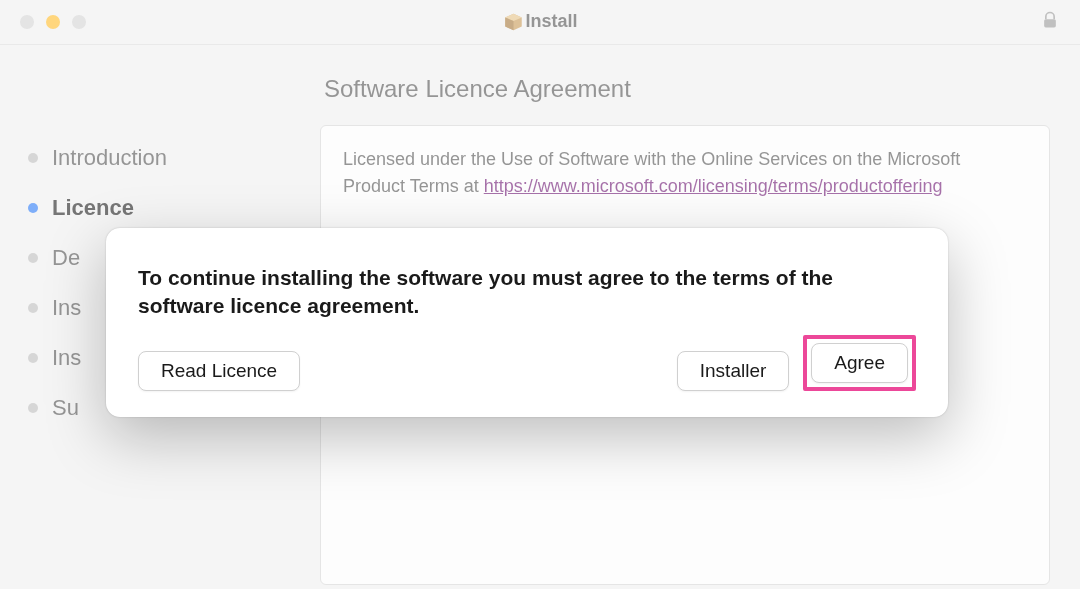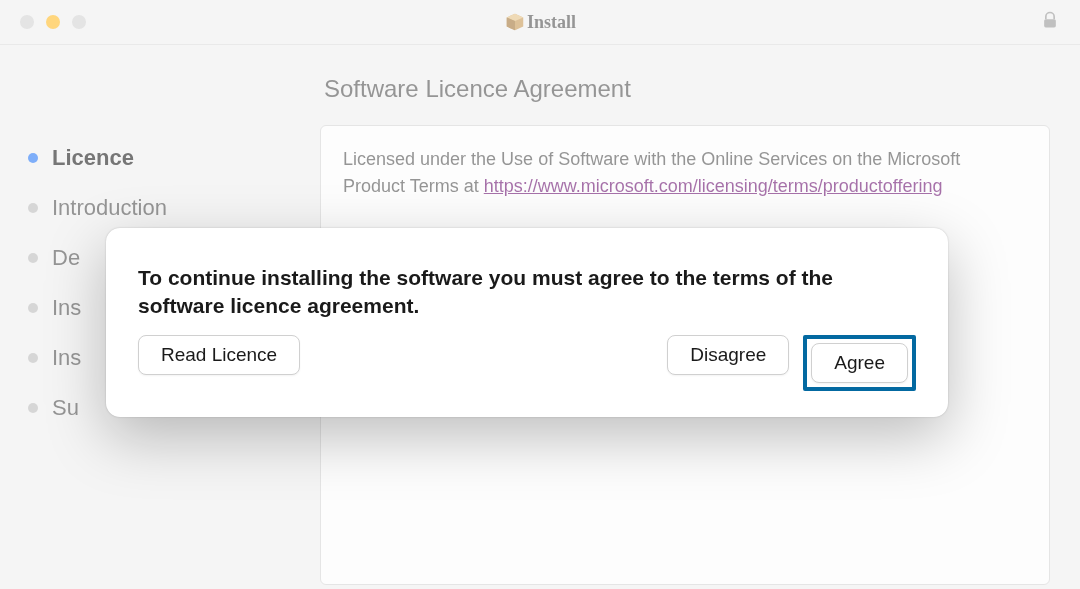--- a/index.html
+++ b/index.html
@@ -35,23 +35,22 @@
       border-radius: 50%;
     }
     .tl-close { background: #d3d3d3; }
     .tl-min { background: #ffbd2e; }
     .tl-max { background: #d3d3d3; }
     .title-center {
       position: absolute;
       left: 50%;
       transform: translateX(-50%);
       display: flex;
-      align-items: center;
+      align-items: flex-start;
       gap: 1px;
-      font-family: Liberation Serif, serif;
     }
     .pkg-icon {
       width: 22px;
       height: 22px;
     }
     .title-text {
       font-size: 18px;
       font-weight: 600;
       color: #555;
     }
@@ -141,36 +140,36 @@
       margin-bottom: 14px;
     }
     .dialog-text {
       font-size: 21px;
       color: #1a1a1a;
       line-height: 1.4;
       margin-bottom: 70px;
     }
     .dialog-buttons {
       display: flex;
-      align-items: flex-start;
+      align-items: flex-end;
     }
     .btn {
       background: #fff;
       border: 1px solid #d0d0d0;
       border-radius: 8px;
       padding: 8px 22px;
       font-size: 19px;
       color: #1a1a1a;
       cursor: pointer;
       box-shadow: 0 1px 2px rgba(0,0,0,0.05);
     }
     .btn-spacer { flex: 1; }
     .btn-disagree { margin-right: 14px; }
     .btn-agree-wrap {
-      border: 4px solid #0369a1;
+      border: 4px solid #ec4899;
       padding: 4px;
       border-radius: 2px;
     }
   </style>
 </head>
 <body>
 
 <div class="window">
   <div class="titlebar">
     <div class="traffic-lights">
@@ -191,27 +190,27 @@
     <span class="lock-icon">
       <svg viewBox="0 0 24 24" width="20" height="20">
         <path fill="none" stroke="#999" stroke-width="2" d="M7 11 V8 a5 5 0 0 1 10 0 v3"></path>
         <rect x="5" y="11" width="14" height="10" rx="2" fill="#999"></rect>
       </svg>
     </span>
   </div>
 
   <div class="body">
     <div class="sidebar">
+      <div class="step">
+        <div class="step-bullet"></div>
+        <span class="step-label">Introduction</span>
+      </div>
       <div class="step active">
         <div class="step-bullet active"></div>
         <span class="step-label">Licence</span>
-      </div>
-      <div class="step">
-        <div class="step-bullet"></div>
-        <span class="step-label">Introduction</span>
       </div>
       <div class="step">
         <div class="step-bullet"></div>
         <span class="step-label">De</span>
       </div>
       <div class="step">
         <div class="step-bullet"></div>
         <span class="step-label">Ins</span>
       </div>
       <div class="step">
@@ -232,19 +231,19 @@
     </div>
   </div>
 
   <div class="overlay"></div>
 
   <div class="dialog">
     <div class="dialog-bold">To continue installing the software you must agree to the terms of the software licence agreement.</div>
     <div class="dialog-buttons">
       <button class="btn">Read Licence</button>
       <div class="btn-spacer"></div>
-      <button class="btn btn-disagree">Disagree</button>
+      <button class="btn btn-disagree">Installer</button>
       <div class="btn-agree-wrap">
         <button class="btn">Agree</button>
       </div>
     </div>
   </div>
 </div>
 
 </body></html>

